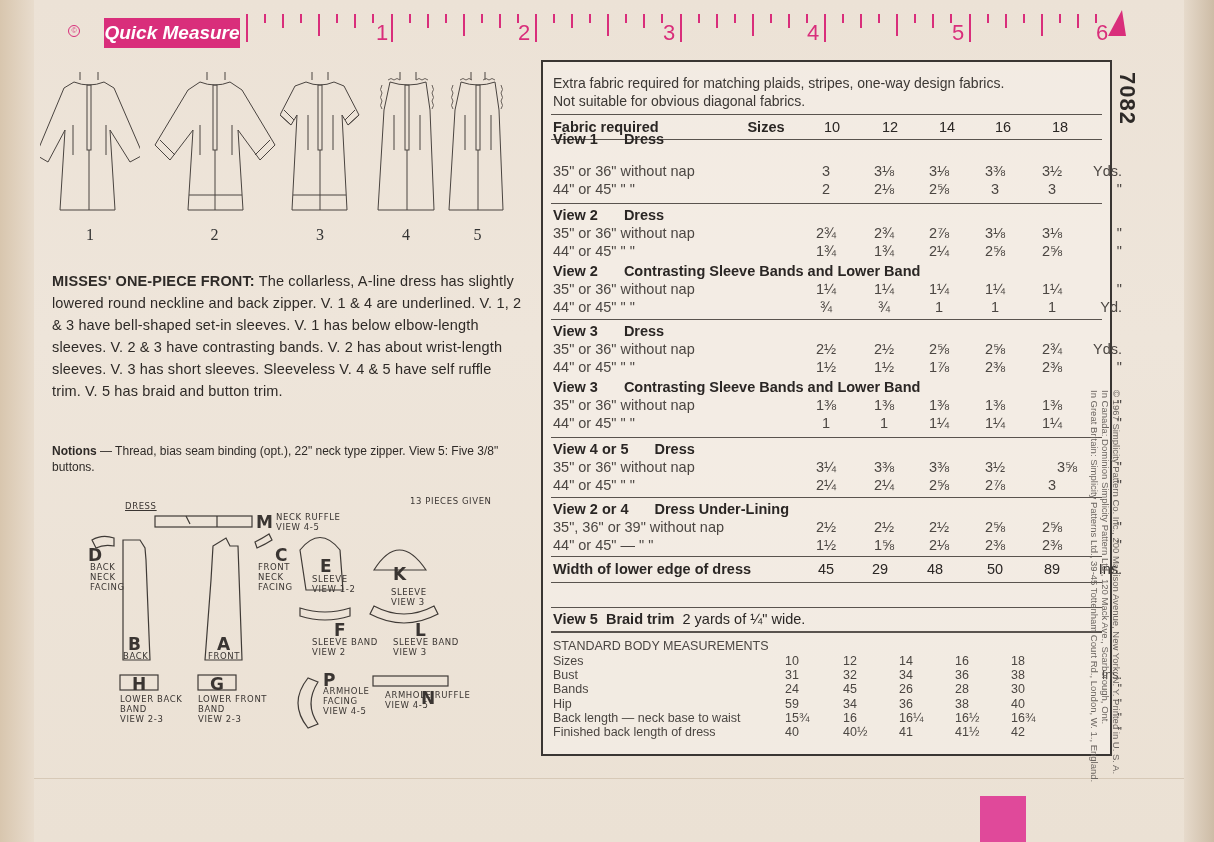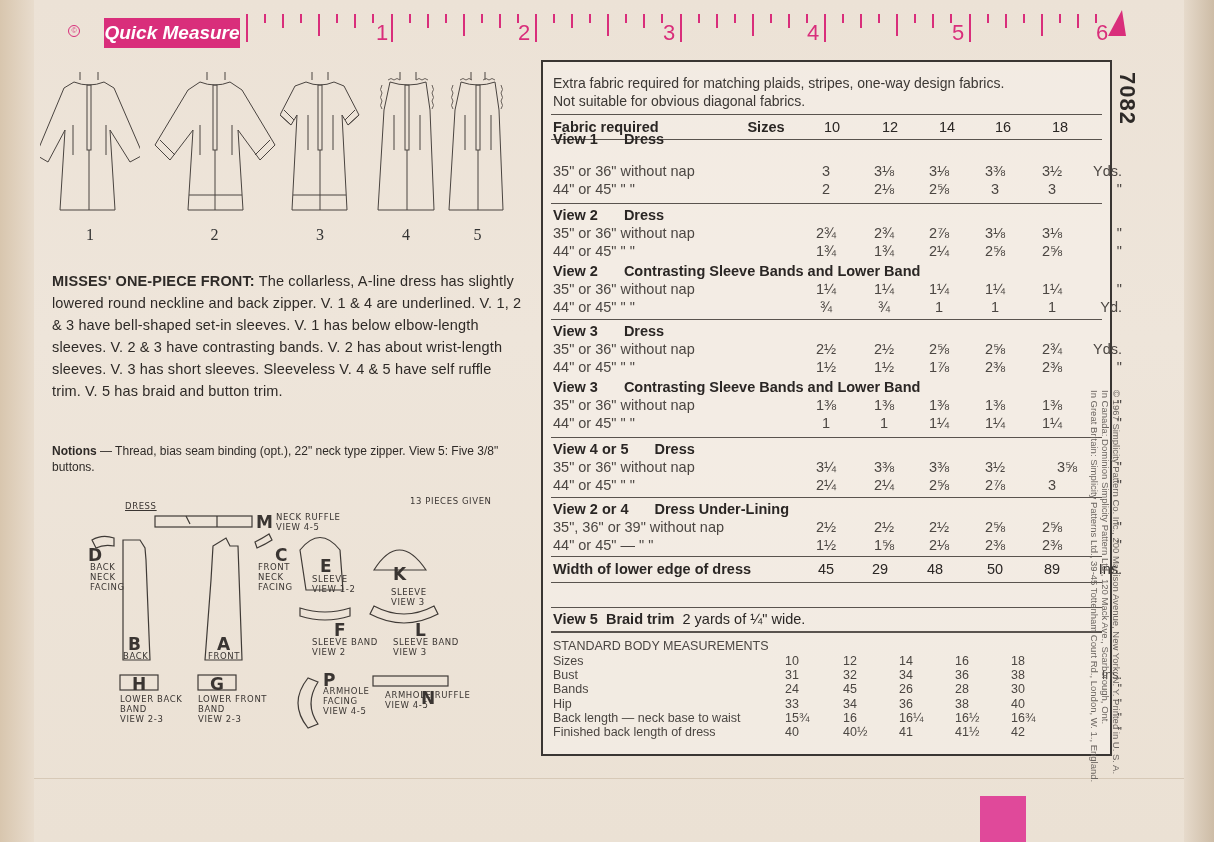--- a/index.html
+++ b/index.html
@@ -510,21 +510,21 @@
             <span class="lbl">Bands</span>
             <span class="v" style="left:232px">24</span>
             <span class="v" style="left:290px">45</span>
             <span class="v" style="left:346px">26</span>
             <span class="v" style="left:402px">28</span>
             <span class="v" style="left:458px">30</span>
             <span class="u">"</span>
           </div>
           <div class="row light" style="top: 634.6px;">
             <span class="lbl">Hip</span>
-            <span class="v" style="left:232px">33</span>
+            <span class="v" style="left:232px">59</span>
             <span class="v" style="left:290px">34</span>
             <span class="v" style="left:346px">36</span>
             <span class="v" style="left:402px">38</span>
             <span class="v" style="left:458px">40</span>
             <span class="u">"</span>
           </div>
           <div class="row light" style="top: 648.8px;">
             <span class="lbl">Back length — neck base to waist</span>
             <span class="v" style="left:232px">15¾</span>
             <span class="v" style="left:290px">16</span>

